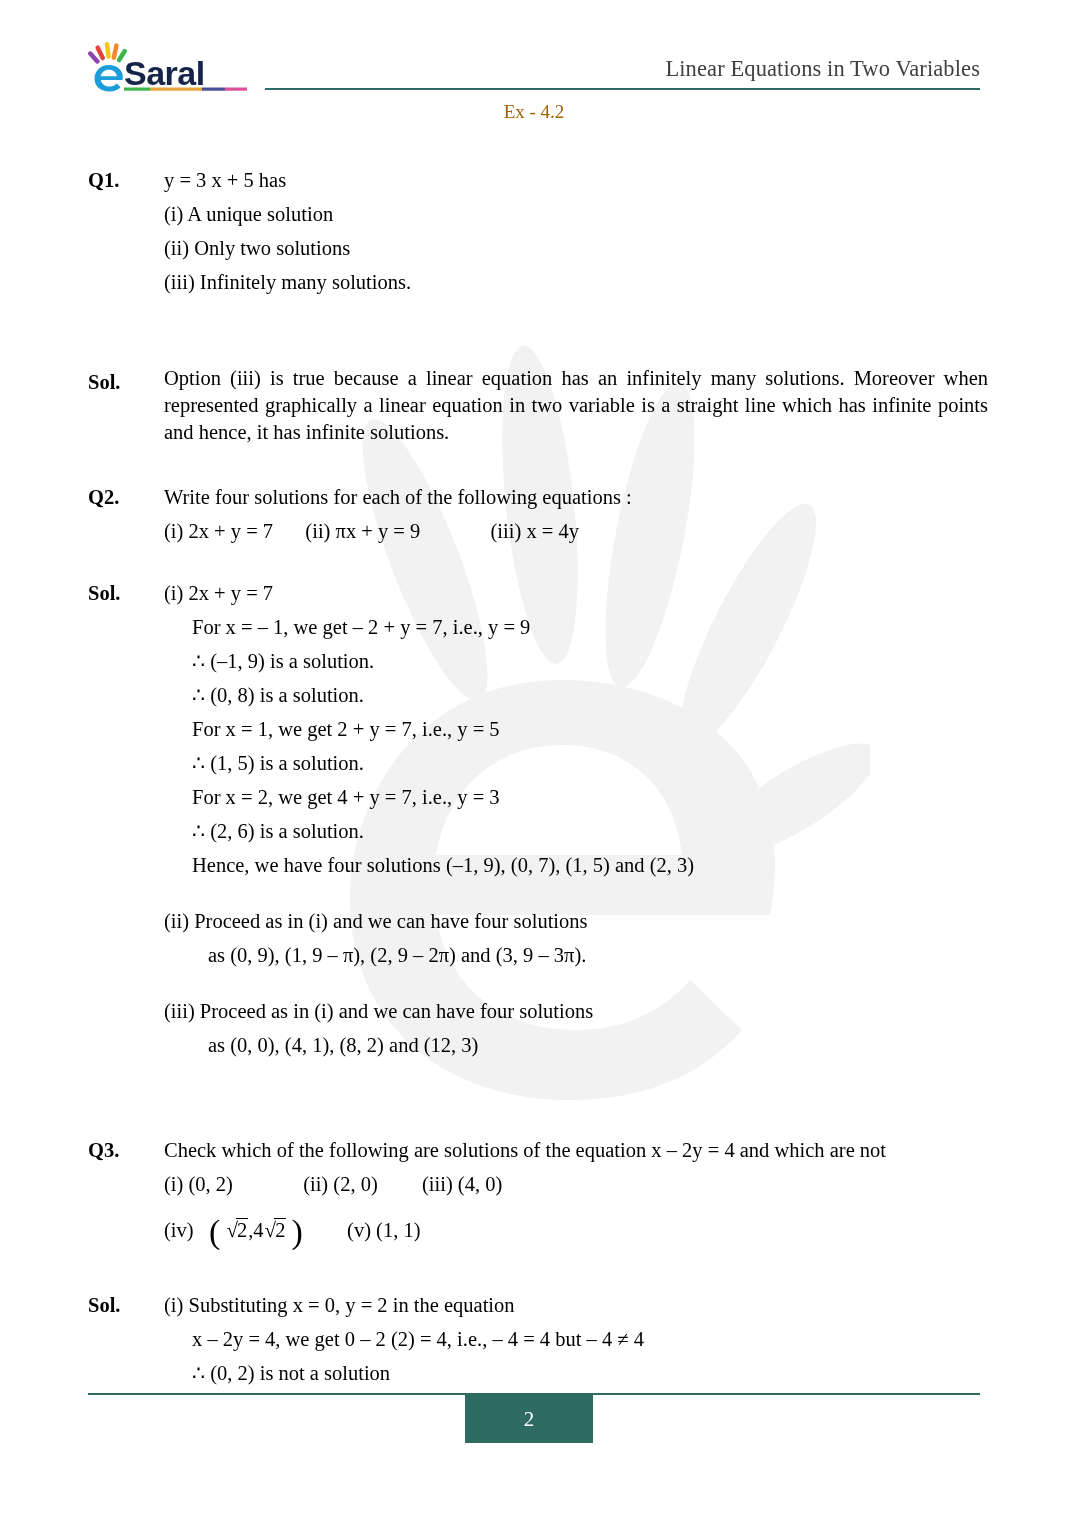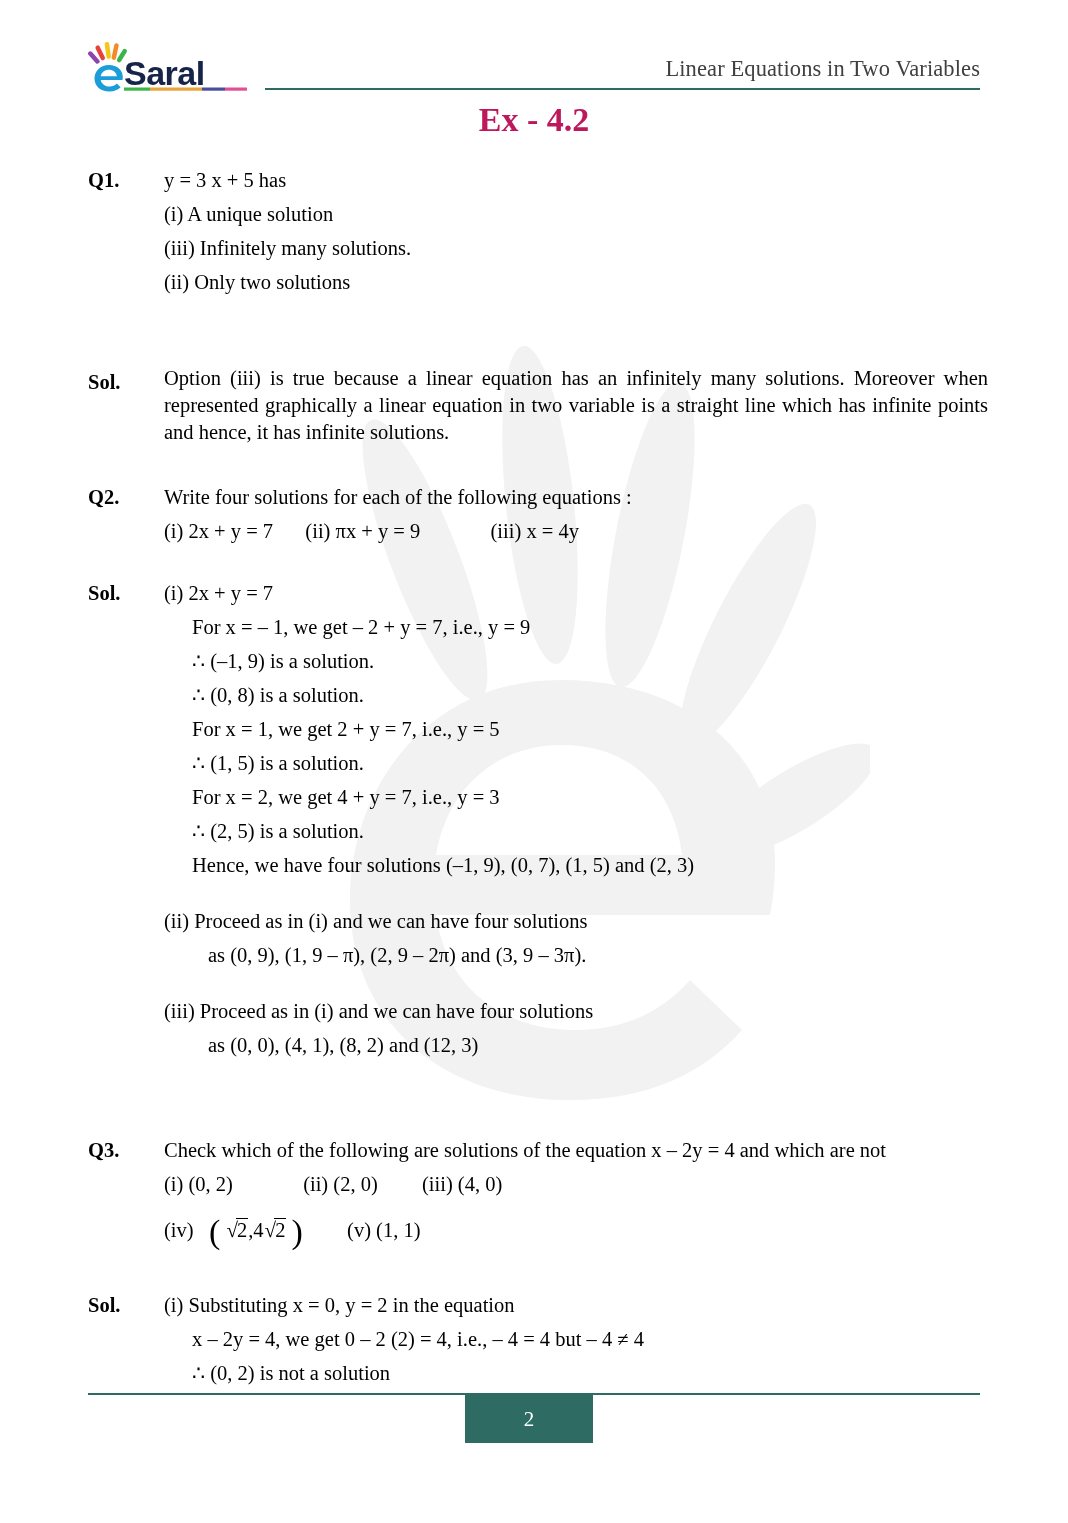--- a/index.html
+++ b/index.html
@@ -69,24 +69,24 @@
     background: #2d6b63;
   }
 
   
   .ex-title {
     position: absolute;
     left: 0;
     right: 0;
     top: 101px;
     text-align: center;
-    font-size: 34px;
-    font-weight: bold;
+    font-size: 19px;
+    font-weight: normal;
     font-family: "Liberation Serif", "DejaVu Serif", serif;
-    color: #be185d;
+    color: #a16207;
     z-index: 2;
   }
 
   
   .content {
     position: absolute;
     left: 0;
     top: 0;
     width: 1068px;
     z-index: 2;
@@ -248,22 +248,22 @@
   <div class="ex-title">Ex - 4.2</div>
 
   <div class="content">
 
     <div class="qblock" style="top:163px;">
       <div class="row">
         <div class="label">Q1.</div>
         <div class="body-col">
           <div class="line">y = 3 x + 5 has</div>
           <div class="line">(i) A unique solution</div>
+          <div class="line">(ii) Only two solutions</div>
           <div class="line">(iii) Infinitely many solutions.</div>
-          <div class="line">(ii) Only two solutions</div>
         </div>
       </div>
     </div>
 
     <div class="qblock" style="top:365px;">
       <div class="row">
         <div class="label">Sol.</div>
         <div class="body-col">
           <div class="para">Option (iii) is true because a linear equation has an infinitely many solutions. Moreover when represented graphically a linear equation in two variable is a straight line which has infinite points and hence, it has infinite solutions.</div>
         </div>
@@ -293,21 +293,21 @@
 
           <div class="line">(i) 2x + y = 7</div>
 
           <div class="indent2">
             <div class="line">For x = – 1, we get – 2 + y = 7, i.e., y = 9</div>
             <div class="line">∴ (–1, 9) is a solution.</div>
             <div class="line">∴ (0, 8) is a solution.</div>
             <div class="line">For x = 1, we get 2 + y = 7, i.e., y = 5</div>
             <div class="line">∴ (1, 5) is a solution.</div>
             <div class="line">For x = 2, we get 4 + y = 7, i.e., y = 3</div>
-            <div class="line">∴ (2, 5) is a solution.</div>
+            <div class="line">∴ (2, 6) is a solution.</div>
             <div class="line">Hence, we have four solutions (–1, 9), (0, 7), (1, 5) and (2, 3)</div>
           </div>
 
           <div class="spacer-md"></div>
 
           <div>
             <div class="line">(ii) Proceed as in (i) and we can have four solutions</div>
             <div class="line indent3">as (0, 9), (1, 9 – π), (2, 9 – 2π) and (3, 9 – 3π).</div>
           </div>
 

